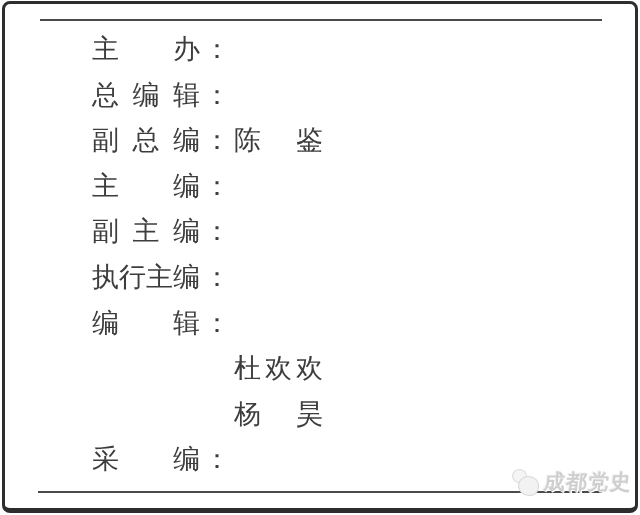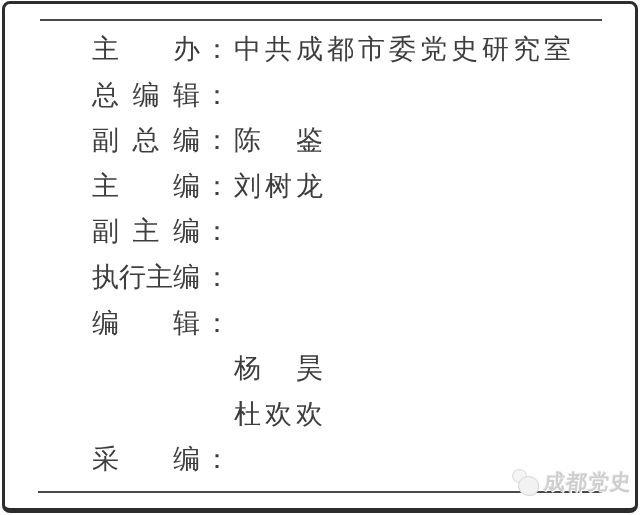--- a/index.html
+++ b/index.html
@@ -117,21 +117,20 @@
   <div class="rule rule-top"></div>
   <div class="rule rule-bottom"></div>
 
   <div class="rows" id="rows">
       <div class="row">
         <span class="label">
           <span>主</span>
           <span>办</span>
         </span>
         <span class="colon">：</span>
-        <span class="value">中共成都市委党史研究室</span>
       </div>
       <div class="row">
         <span class="label">
           <span>总</span>
           <span>编</span>
           <span>辑</span>
         </span>
         <span class="colon">：</span>
       </div>
       <div class="row">
@@ -142,21 +141,20 @@
         </span>
         <span class="colon">：</span>
         <span class="value">陈　鉴</span>
       </div>
       <div class="row">
         <span class="label">
           <span>主</span>
           <span>编</span>
         </span>
         <span class="colon">：</span>
-        <span class="value">刘树龙</span>
       </div>
       <div class="row">
         <span class="label">
           <span>副</span>
           <span>主</span>
           <span>编</span>
         </span>
         <span class="colon">：</span>
       </div>
       <div class="row">
@@ -167,30 +165,30 @@
           <span>编</span>
         </span>
         <span class="colon">：</span>
       </div>
       <div class="row">
         <span class="label">
           <span>编</span>
           <span>辑</span>
         </span>
         <span class="colon">：</span>
+      </div>
+      <div class="row">
+        <span class="label"></span>
+        <span class="colon"></span>
+        <span class="value">杜欢欢</span>
       </div>
       <div class="row">
         <span class="label"></span>
         <span class="colon"></span>
         <span class="value">杨　昊</span>
-      </div>
-      <div class="row">
-        <span class="label"></span>
-        <span class="colon"></span>
-        <span class="value">杜欢欢</span>
       </div>
       <div class="row">
         <span class="label">
           <span>采</span>
           <span>编</span>
         </span>
         <span class="colon">：</span>
       </div>
     </div>
 

